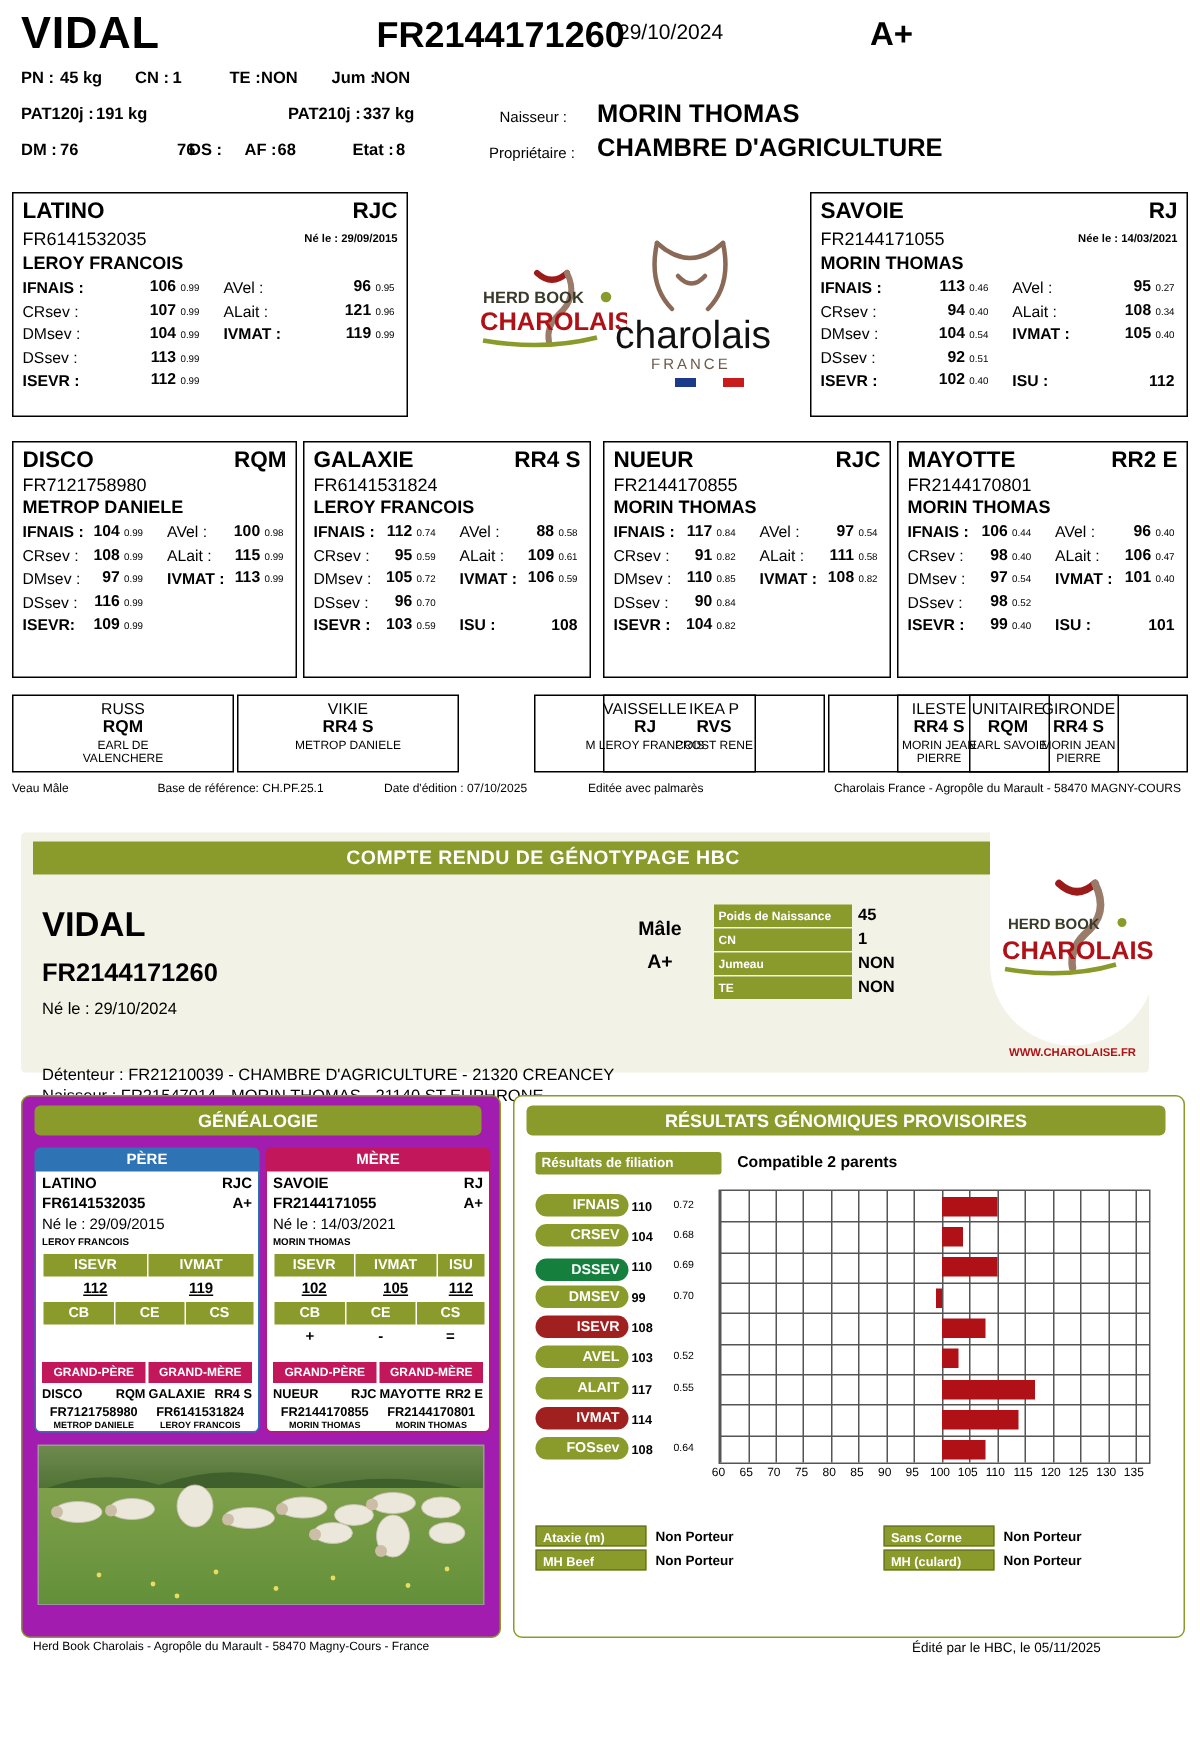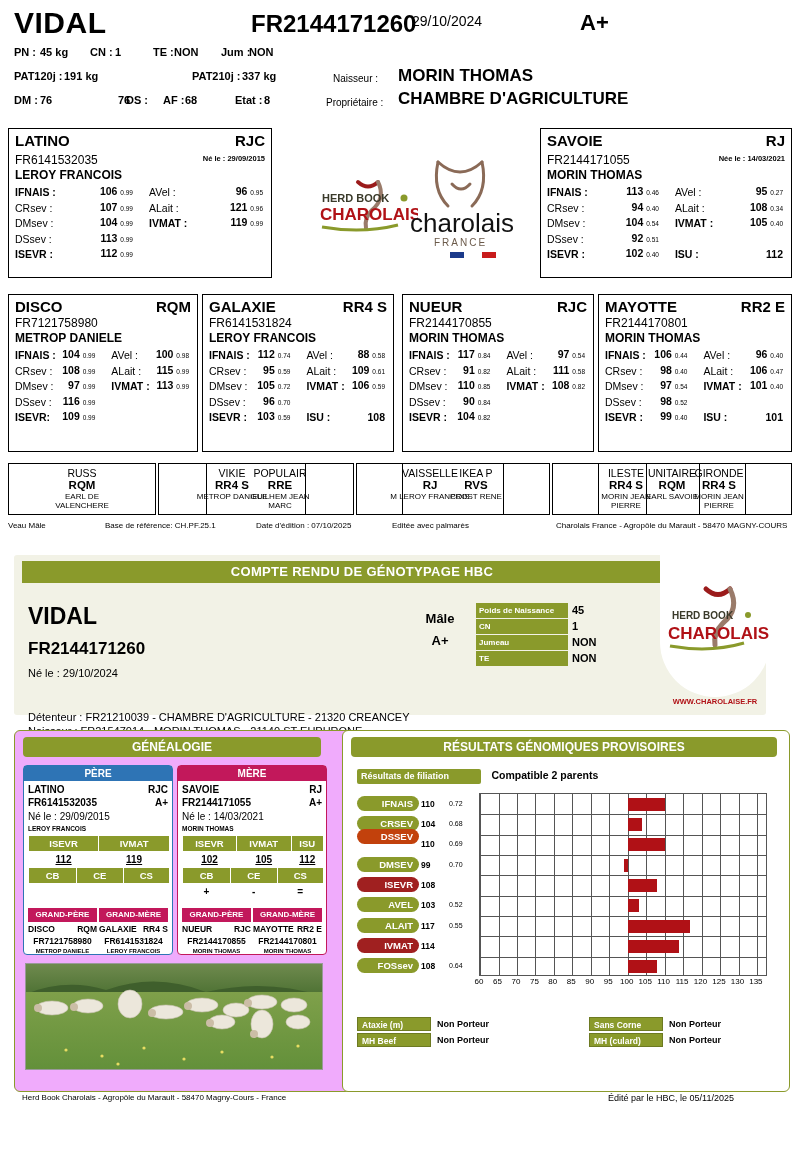--- a/index.html
+++ b/index.html
@@ -62,21 +62,21 @@
   .card2 .sex{position:absolute;left:396px;top:56px;width:60px;text-align:center;font-size:13px;font-weight:bold;}
   .card2 .qual2{position:absolute;left:396px;top:78px;width:60px;text-align:center;font-size:13px;font-weight:bold;}
   .minitab{position:absolute;left:462px;top:48px;width:140px;}
   .minitab .r{height:15px;margin-bottom:1px;position:relative;}
   .minitab .rl{position:absolute;left:0;top:0;width:92px;height:15px;background:#8a9a2b;color:#fff;font-size:8px;font-weight:bold;line-height:15px;padding-left:3px;box-sizing:border-box;}
   .minitab .rv{position:absolute;left:96px;top:0;font-size:11px;font-weight:bold;line-height:15px;}
 
   .tag{position:absolute;left:660px;top:2px;width:110px;height:150px;background:#fff;border-radius:0 0 55px 55px;}
   .tagurl{position:absolute;left:660px;top:152px;width:110px;text-align:center;font-size:7.5px;font-weight:bold;color:#b01116;}
 
-  .panelL{position:absolute;left:14px;top:185px;width:318px;height:360px;border:1.5px solid #8a9a2b;border-radius:6px;background:#f0abfc;padding-left:24px;}
+  .panelL{position:absolute;left:14px;top:185px;width:318px;height:360px;border:1.5px solid #8a9a2b;border-radius:6px;background:#a21caf;}
   .panelR{position:absolute;left:342px;top:185px;width:446px;height:360px;border:1.5px solid #8a9a2b;border-radius:6px;background:#fff;}
   .ptitle{position:absolute;left:8px;top:6px;height:20px;line-height:20px;font-size:12px;border-radius:4px;}
 
   .pbox{position:absolute;top:34px;width:150px;height:190px;border:1.5px solid #2e74b5;border-radius:4px;box-sizing:border-box;background:#fff;}
   .mbox{border-color:#c2185b !important;}
   .pbh{position:absolute;left:0;top:0;width:100%;height:15px;line-height:15px;font-size:10px;font-weight:bold;color:#fff;text-align:center;background:#2e74b5;}
   .mbh{background:#c2185b !important;}
   .prow{position:absolute;left:4px;right:4px;font-size:10px;font-weight:bold;}
   .prow .rt{float:right;}
   .powner{position:absolute;left:4px;font-size:6.5px;font-weight:bold;}
@@ -451,25 +451,20 @@
   <div class="ggrow" id="ggRow" style="left:0;width:800px;">
       <div class="ggb" style="left:8px;width:148px;">
         <div class="g1">RUSS</div>
         <div class="g2">RQM</div>
         <div class="g3">EARL DE<br>VALENCHERE</div>
       </div>
       <div class="ggb" style="left:158px;width:148px;">
         <div class="g1">VIKIE</div>
         <div class="g2">RR4 S</div>
         <div class="g3">METROP DANIELE</div>
-      </div>
-      <div class="ggb" style="left:206px;width:148px;">
-        <div class="g1">POPULAIR</div>
-        <div class="g2">RRE</div>
-        <div class="g3">GUILHEM JEAN<br>MARC</div>
       </div>
       <div class="ggb" style="left:356px;width:148px;">
         <div class="g1">VAISSELLE</div>
         <div class="g2">RJ</div>
         <div class="g3">M   LEROY FRANCOIS</div>
       </div>
       <div class="ggb" style="left:402px;width:148px;">
         <div class="g1">IKEA P</div>
         <div class="g2">RVS</div>
         <div class="g3">PROST RENE</div>
@@ -690,21 +685,21 @@
       <span class="filV">Compatible 2 parents</span>
     </div>
 
     <div class="chart" id="chart">
         <div class="tlab" style="left:0;top:2.7px;background:#8a9a2b;">IFNAIS</div>
         <div class="tval" style="left:64px;top:5.7px;">110</div>
         <div class="tacc" style="left:92px;top:6.7px;">0.72</div>
         <div class="tlab" style="left:0;top:23.0px;background:#8a9a2b;">CRSEV</div>
         <div class="tval" style="left:64px;top:26.0px;">104</div>
         <div class="tacc" style="left:92px;top:27.0px;">0.68</div>
-        <div class="tlab" style="left:0;top:36px;background:#c2410c;">DSSEV</div>
+        <div class="tlab" style="left:0;top:46px;background:#15803d;">DSSEV</div>
         <div class="tval" style="left:64px;top:46.3px;">110</div>
         <div class="tacc" style="left:92px;top:47.3px;">0.69</div>
         <div class="tlab" style="left:0;top:63.7px;background:#8a9a2b;">DMSEV</div>
         <div class="tval" style="left:64px;top:66.7px;">99</div>
         <div class="tacc" style="left:92px;top:67.7px;">0.70</div>
         <div class="tlab" style="left:0;top:84.0px;background:#a02020;">ISEVR</div>
         <div class="tval" style="left:64px;top:87.0px;">108</div>
         <div class="tlab" style="left:0;top:104.3px;background:#8a9a2b;">AVEL</div>
         <div class="tval" style="left:64px;top:107.3px;">103</div>
         <div class="tacc" style="left:92px;top:108.3px;">0.52</div>

